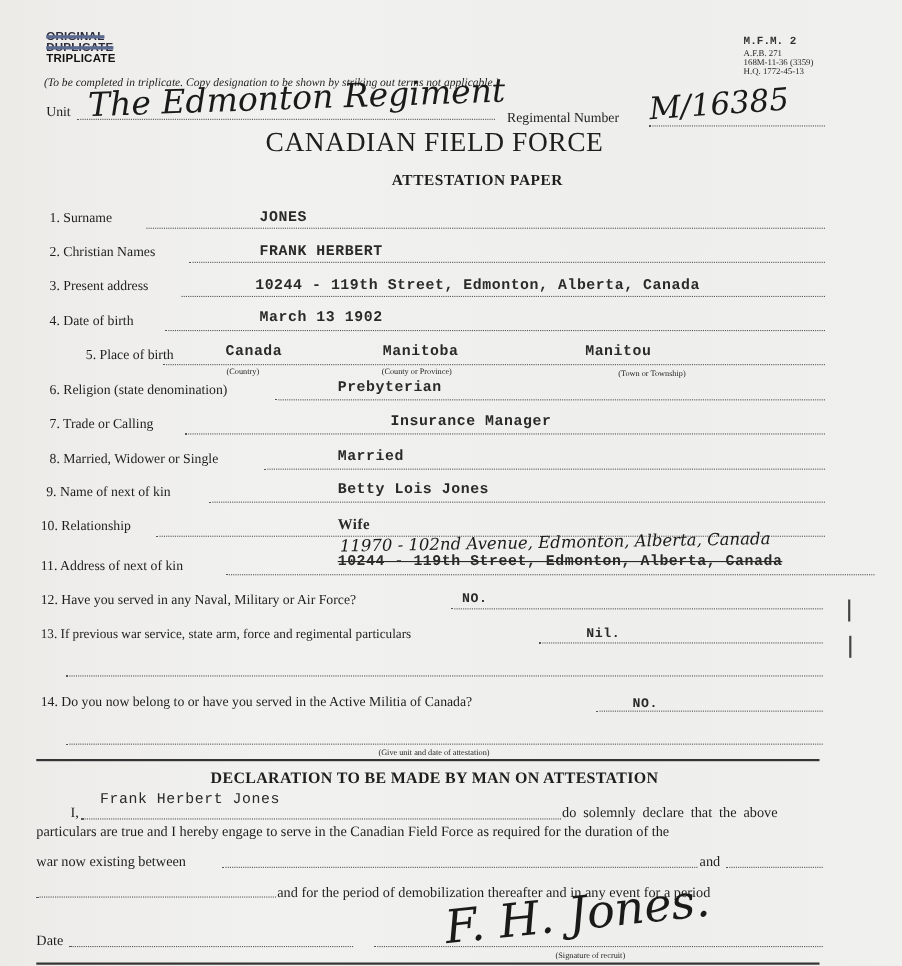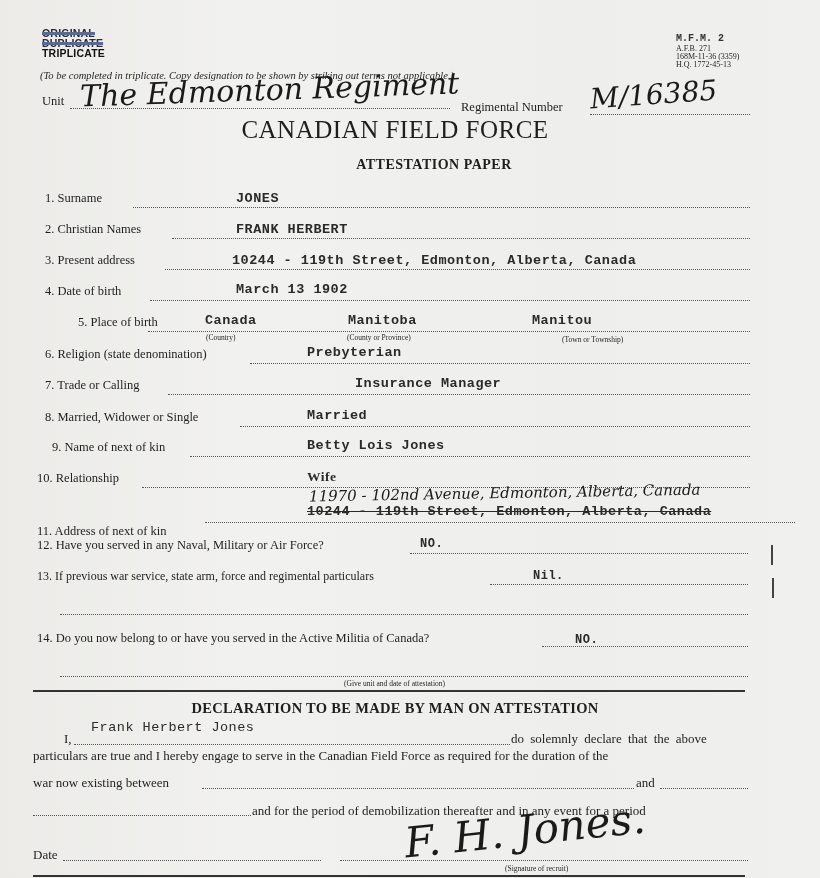--- a/index.html
+++ b/index.html
@@ -95,29 +95,29 @@
   <div class="typed" style="left:307px;top:345px;">Prebyterian</div>
 
   <div class="abs label" style="left:45px;top:378px;"><span>7.</span> <span>Trade or Calling</span></div>
   <div class="dots" style="left:168px;top:394px;width:582px;"></div>
   <div class="typed" style="left:307px;top:376px;margin-left:48px;">Insurance Manager</div>
 
   <div class="abs label" style="left:45px;top:410px;"><span>8.</span> <span>Married, Widower or Single</span></div>
   <div class="dots" style="left:240px;top:426px;width:510px;"></div>
   <div class="typed" style="left:307px;top:408px;">Married</div>
 
-  <div class="abs label" style="left:52px;top:440px;"><span>9.</span> <span>Name of next of kin</span></div>
+  <div class="abs label" style="left:42px;top:440px;"><span>9.</span> <span>Name of next of kin</span></div>
   <div class="dots" style="left:190px;top:456px;width:560px;"></div>
   <div class="typed" style="left:307px;top:438px;">Betty Lois Jones</div>
 
   <div class="abs label" style="left:37px;top:471px;"><span>10.</span> <span>Relationship</span></div>
   <div class="dots" style="left:142px;top:487px;width:608px;"></div>
   <div class="typed" style="left:307px;top:469px;font-family:Liberation Serif, serif;">Wife</div>
 
-  <div class="abs label" style="left:37px;top:524px;"><span>11.</span> <span>Address of next of kin</span></div>
+  <div class="abs label" style="left:37px;top:507px;"><span>11.</span> <span>Address of next of kin</span></div>
   <div class="dots" style="left:205px;top:522px;width:590px;"></div>
   <div class="hand" style="left:309px;top:484px;font-size:15px;transform:rotate(-1deg);">11970 - 102nd Avenue, Edmonton, Alberta, Canada</div>
   <div class="typed strike" style="left:307px;top:504px;">10244 - 119th Street, Edmonton, Alberta, Canada</div>
 
   <div class="abs label" style="left:37px;top:538px;"><span>12.</span> <span>Have you served in any Naval, Military or Air Force?</span></div>
   <div class="dots" style="left:410px;top:553px;width:338px;"></div>
   <div class="typed" style="left:420px;top:537px;font-size:12px;">NO.</div>
 
   <div class="abs label" style="left:37px;top:569px;font-size:12px;"><span>13.</span> <span>If previous war service, state arm, force and regimental particulars</span></div>
   <div class="dots" style="left:490px;top:584px;width:258px;"></div>

